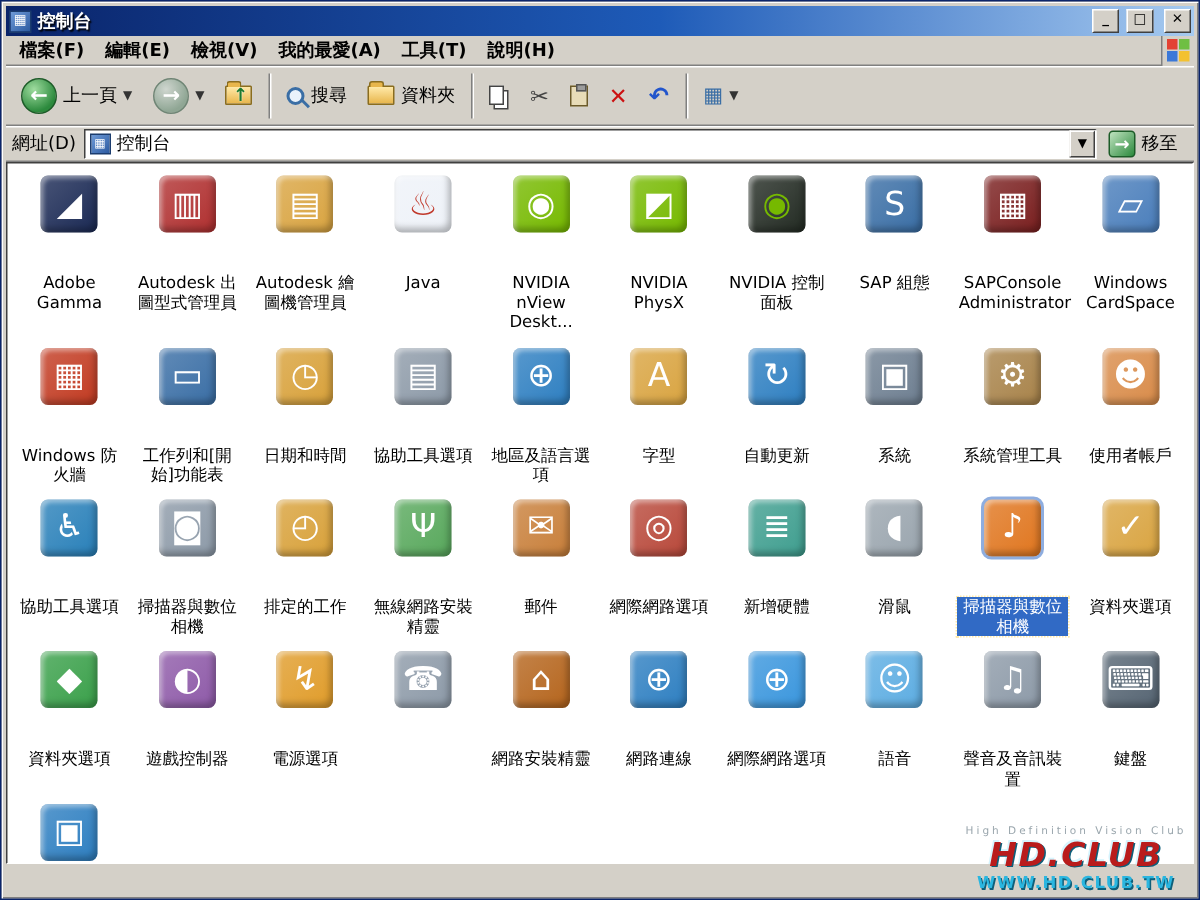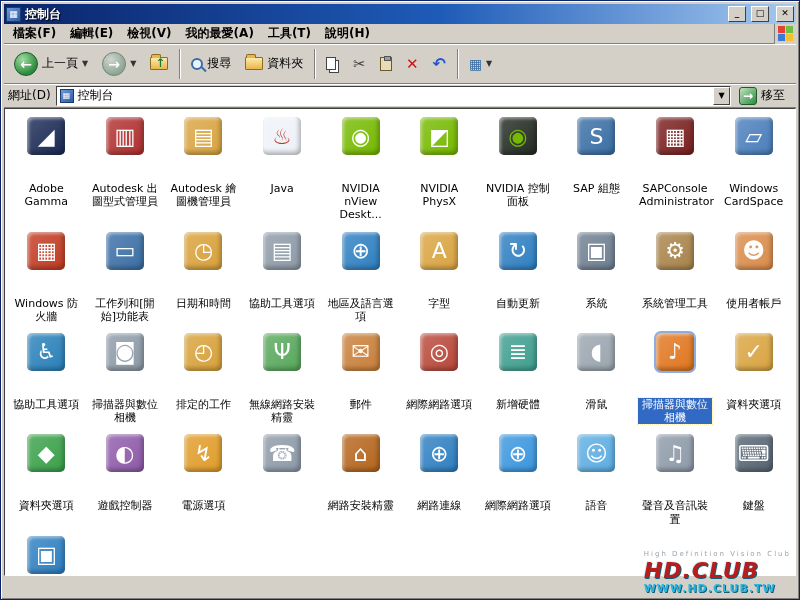--- a/index.html
+++ b/index.html
@@ -101,21 +101,21 @@
   .cell.selected .label { background:#316ac5; color:#fff; outline:1px dotted #ffe9a8; }
 
   
   .statusbar { height:20px; flex:0 0 20px; display:flex; gap:2px; padding-top:2px; }
   .status-pane { border:1px solid; border-color:#808080 #fff #fff #808080;
     padding:1px 4px; font-size:11px; overflow:hidden; white-space:nowrap;margin-top:32px; }
   .status-pane.left { flex:0 0 300px; }
   .status-pane.right { flex:1; }
 
   
-  .watermark { position:absolute; right:8px; bottom:4px; text-align:left; z-index:50;
+  .watermark { position:absolute; right:8px; bottom:4px; text-align:center; z-index:50;
     pointer-events:none; line-height:1.1; }
   .wm-sub { font-size:7px; color:#9aa6ad; letter-spacing:2px; }
   .wm-logo { font-size:22px; font-weight:bold; font-style:italic; color:#b91c1c;
     text-shadow:1px 1px 0 #0e5f7a, -1px -1px 0 #d6f4fd; letter-spacing:1px; }
   .wm-url { font-size:11px; font-weight:bold; color:#2ab6e0; letter-spacing:1px;
     text-shadow:1px 1px 0 #0e5f7a; }
 </style>
 </head>
 <body>
 

